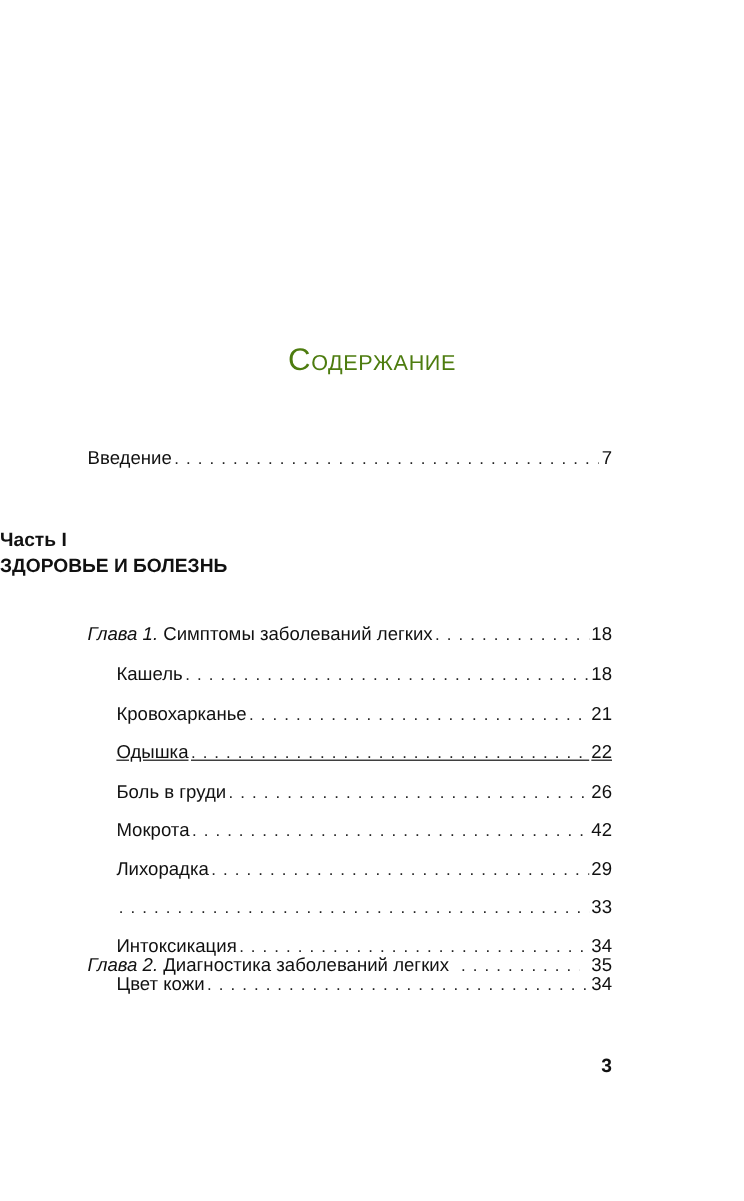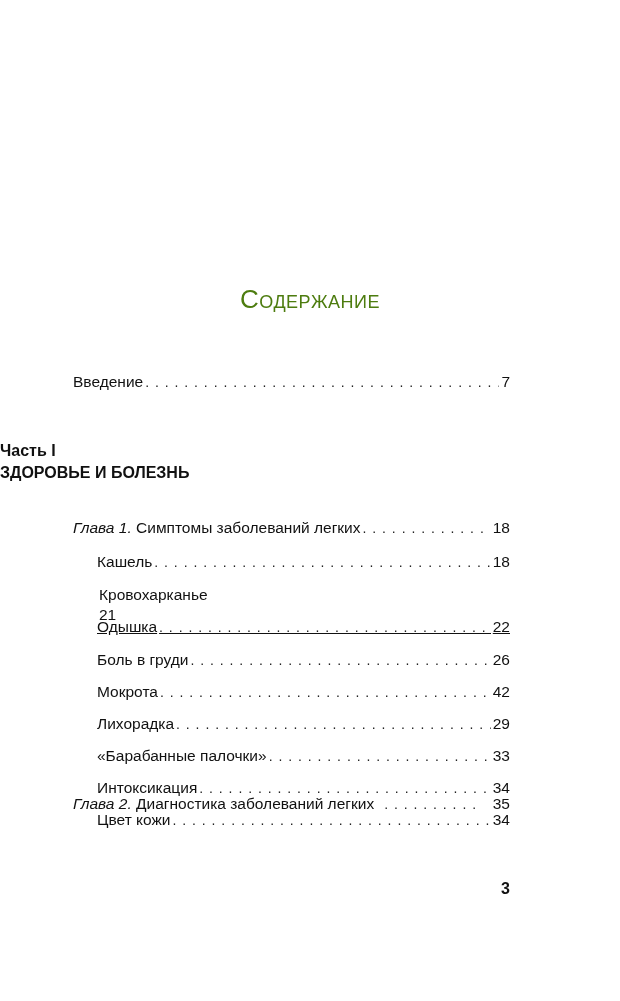--- a/index.html
+++ b/index.html
@@ -99,21 +99,21 @@
   <span class="label"><i>Глава 1</i><i>.</i> <span>Симптомы заболеваний легких</span></span>
   <span class="leader"></span>
   <span class="page">18</span>
 </div>
 
 <div class="toc-row sub-row" style="top:552px;">
   <span class="label">Кашель</span>
   <span class="leader"></span>
   <span class="page">18</span>
 </div>
-<div class="toc-row sub-row" style="top:585px;flex-direction:column;">
+<div class="toc-row sub-row" style="top:585px;">
   <span class="label">Кровохарканье</span>
   <span class="leader"></span>
   <span class="page">21</span>
 </div>
 <div class="toc-row sub-row" style="top:617px;text-decoration:underline;">
   <span class="label">Одышка</span>
   <span class="leader"></span>
   <span class="page">22</span>
 </div>
 <div class="toc-row sub-row" style="top:650px;">
@@ -125,21 +125,20 @@
   <span class="label">Мокрота</span>
   <span class="leader"></span>
   <span class="page">42</span>
 </div>
 <div class="toc-row sub-row" style="top:714px;">
   <span class="label">Лихорадка</span>
   <span class="leader"></span>
   <span class="page">29</span>
 </div>
 <div class="toc-row sub-row" style="top:746px;">
-  <span class="label">«Барабанные палочки»</span>
   <span class="leader"></span>
   <span class="page">33</span>
 </div>
 <div class="toc-row sub-row" style="top:778px;">
   <span class="label">Интоксикация</span>
   <span class="leader"></span>
   <span class="page">34</span>
 </div>
 <div class="toc-row sub-row" style="top:810px;">
   <span class="label">Цвет кожи</span>

